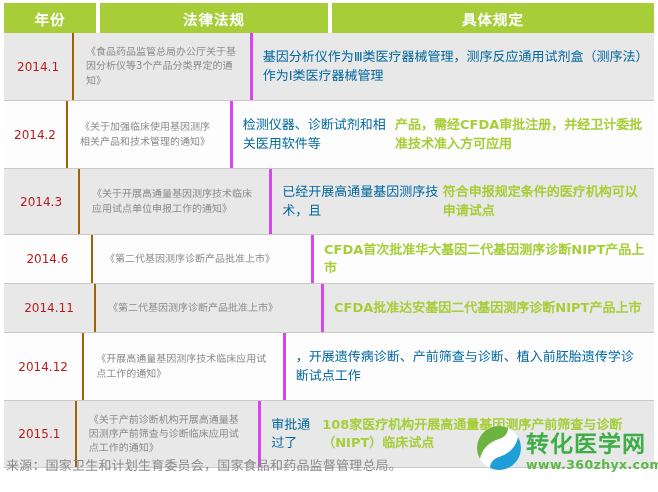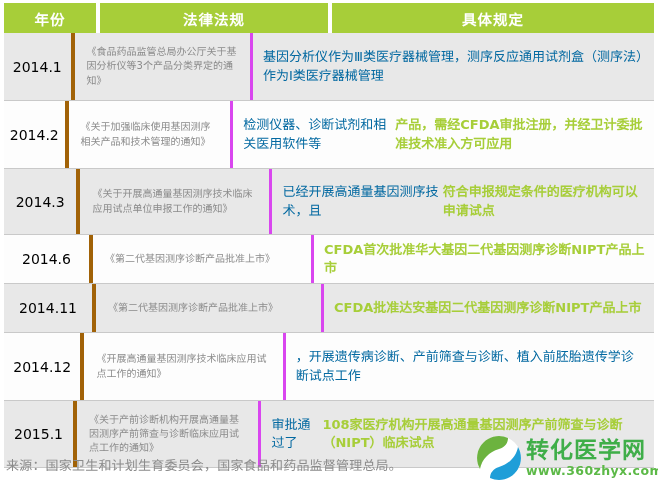--- a/index.html
+++ b/index.html
@@ -62,23 +62,23 @@
   .row.plain { background: #fdfdfd; }
 
   .cell {
     box-sizing: border-box;
     display: flex;
     align-items: center;
   }
   .cell-year {
     width: 92px;
     justify-content: center;
-    color: #000000;
-    font-size: 14px;
-    border-right: 4px solid #a16207;
+    color: #b91c1c;
+    font-size: 12px;
+    border-right: 2px solid #a16207;
     padding: 2px 0;
   }
   .cell-law {
     width: 228px;
     color: #8b8b8b;
     font-size: 10px;
     line-height: 1.42;
     border-right: 3px solid #d946ef;
     padding: 7px 10px 7px 12px;
     text-align: left;
@@ -115,25 +115,25 @@
     font-size: 13px;
     color: #8b8b8b;
     letter-spacing: .2px;
     margin-top: 8px;
   }
 
   
   .watermark {
     position: absolute;
     right: 6px;
-    bottom: 6px;
+    bottom: 21px;
     width: 176px;
     height: 56px;
     display: flex;
-    align-items: center;
+    align-items: flex-end;
     pointer-events: none;
   }
   .wm-mark {
     width: 46px;
     height: 46px;
     position: relative;
     flex: 0 0 auto;
     margin-right: 4px;
   }
   .wm-text {

